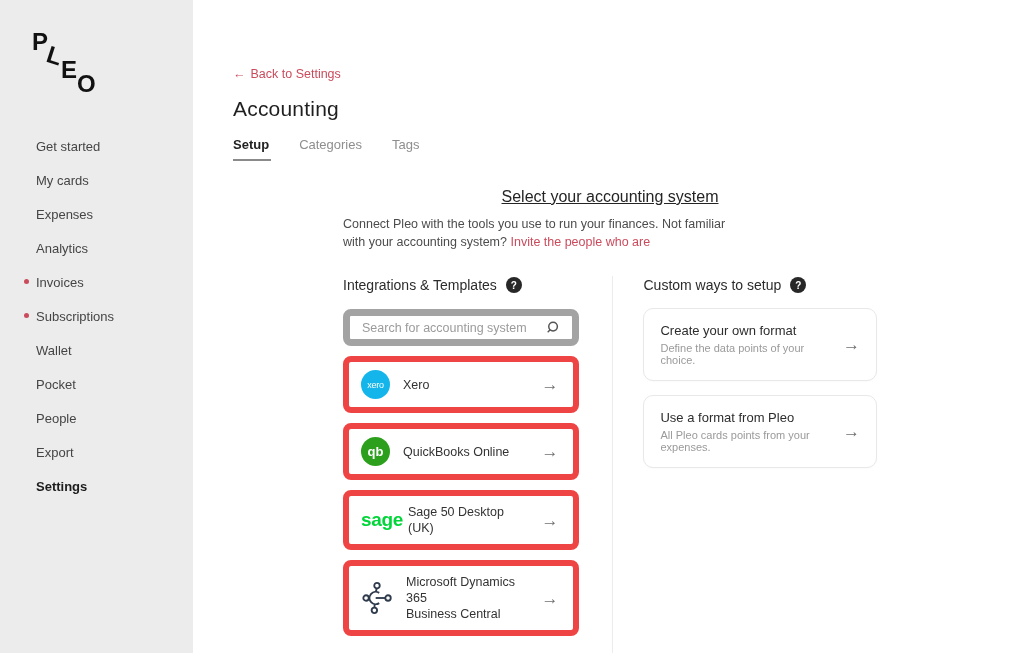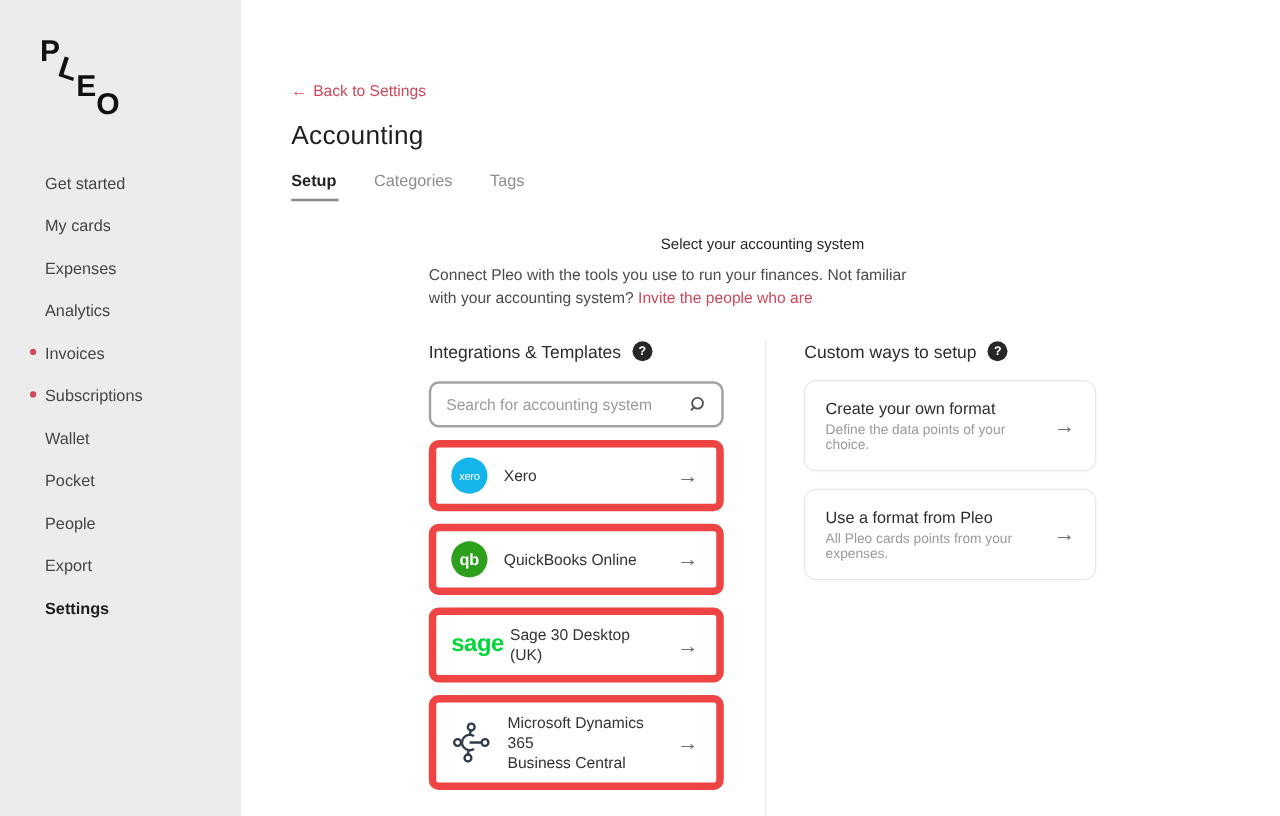--- a/index.html
+++ b/index.html
@@ -25,35 +25,35 @@
   
   .main { flex:1; padding:64px 0 0 40px; position:relative; }
   .back-link { font-size:12.5px; color:#cb4b5c; cursor:pointer; display:inline-flex; gap:5px; align-items:center; }
   .page-title { margin-top:15px; font-size:21px; font-weight:500; color:#1f1f1f; letter-spacing:.2px; }
   .tabs { margin-top:16px; display:flex; gap:30px; }
   .tab { font-size:13px; color:#8e8e8e; padding-bottom:9px; position:relative; cursor:pointer; }
   .tab.active { color:#222; font-weight:700; }
   .tab.active::after { content:""; position:absolute; left:0; right:-2px; bottom:0; height:2px; background:#8a8a8a; }
 
   .content { width:534px; margin:27px 0 0 110px; }
-  .content-heading { text-align:center; font-size:12px; font-weight:500; color:#242424; }
+  .content-heading { text-align:center; font-size:16px; font-weight:500; color:#242424;text-decoration:underline; }
   .content-sub { margin-top:9px; text-align:left; font-size:12.5px; color:#4c4c4c; line-height:18px; }
   .content-sub a { color:#cb4b5c; text-decoration:none; cursor:pointer; }
 
   .columns { display:flex; margin-top:25px; align-items:stretch; }
   .col-left { width:238px; }
   .v-divider { width:1px; background:#ececec; margin:0 31px 0 33px; }
   .col-right { width:236px; }
 
   .col-title-row { display:flex; align-items:center; gap:9px; height:18px; }
   .col-title { font-size:14px; font-weight:500; color:#2c2c2c; }
   .help-badge { width:16px; height:16px; border-radius:50%; background:#272727; color:#fff;
                 font-size:10px; font-weight:700; display:flex; align-items:center; justify-content:center; cursor:pointer; }
 
-  .search-box { margin-top:15px; height:37px; border:2px solid #a3a3a3; border-radius:8px;
+  .search-box { margin-top:15px; height:37px; border:7px solid #a3a3a3; border-radius:8px;
                 display:flex; align-items:center; padding:0 12px; background:#fff; }
   .search-box input { flex:1; border:none; outline:none; font-size:12.5px; color:#333;
                       font-family:"Liberation Sans",sans-serif; background:transparent; }
   .search-box input::placeholder { color:#9b9b9b; }
 
   .int-card { margin-top:10px; min-height:54px; border:6px solid #ef4444; border-radius:8px;
               display:flex; align-items:center; padding:8px 14px 8px 12px; gap:13px;
               background:#fff; cursor:pointer; }
   .int-name { font-size:12.5px; color:#333; line-height:16px; flex:1; }
   .arrow { font-size:17px; color:#6f6f6f; line-height:1; }
@@ -146,21 +146,21 @@
           </div>
 
           <div class="int-card">
             <span class="ic-circle ic-qb">qb</span>
             <span class="int-name">QuickBooks Online</span>
             <span class="arrow">→</span>
           </div>
 
           <div class="int-card">
             <span class="ic-sage">sage</span>
-            <span class="int-name">Sage 30 Desktop (UK)</span>
+            <span class="int-name">Sage 50 Desktop (UK)</span>
             <span class="arrow">→</span>
           </div>
 
           <div class="int-card">
             <span class="ic-dyn">
               <svg width="30" height="34" viewBox="0 0 34 38" fill="none" stroke="#2f3b4c" stroke-width="2.1">
                 <circle cx="17" cy="5" r="3.1"></circle>
                 <circle cx="4.6" cy="19" r="3.1"></circle>
                 <circle cx="29.5" cy="19" r="3.1"></circle>
                 <circle cx="14" cy="33" r="3.1"></circle>

